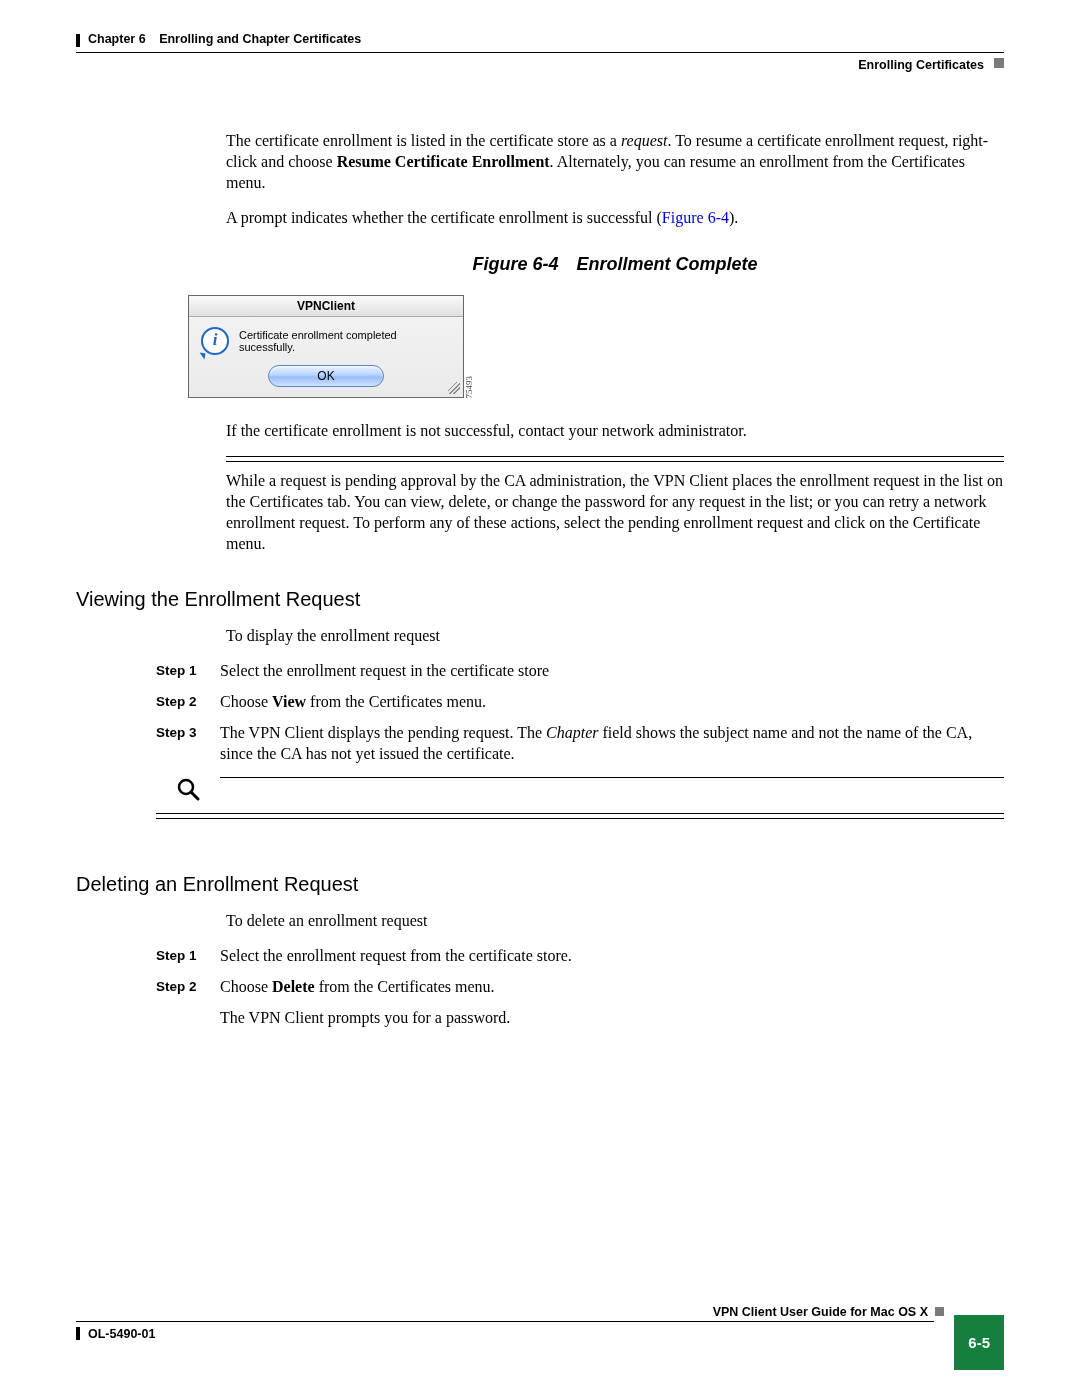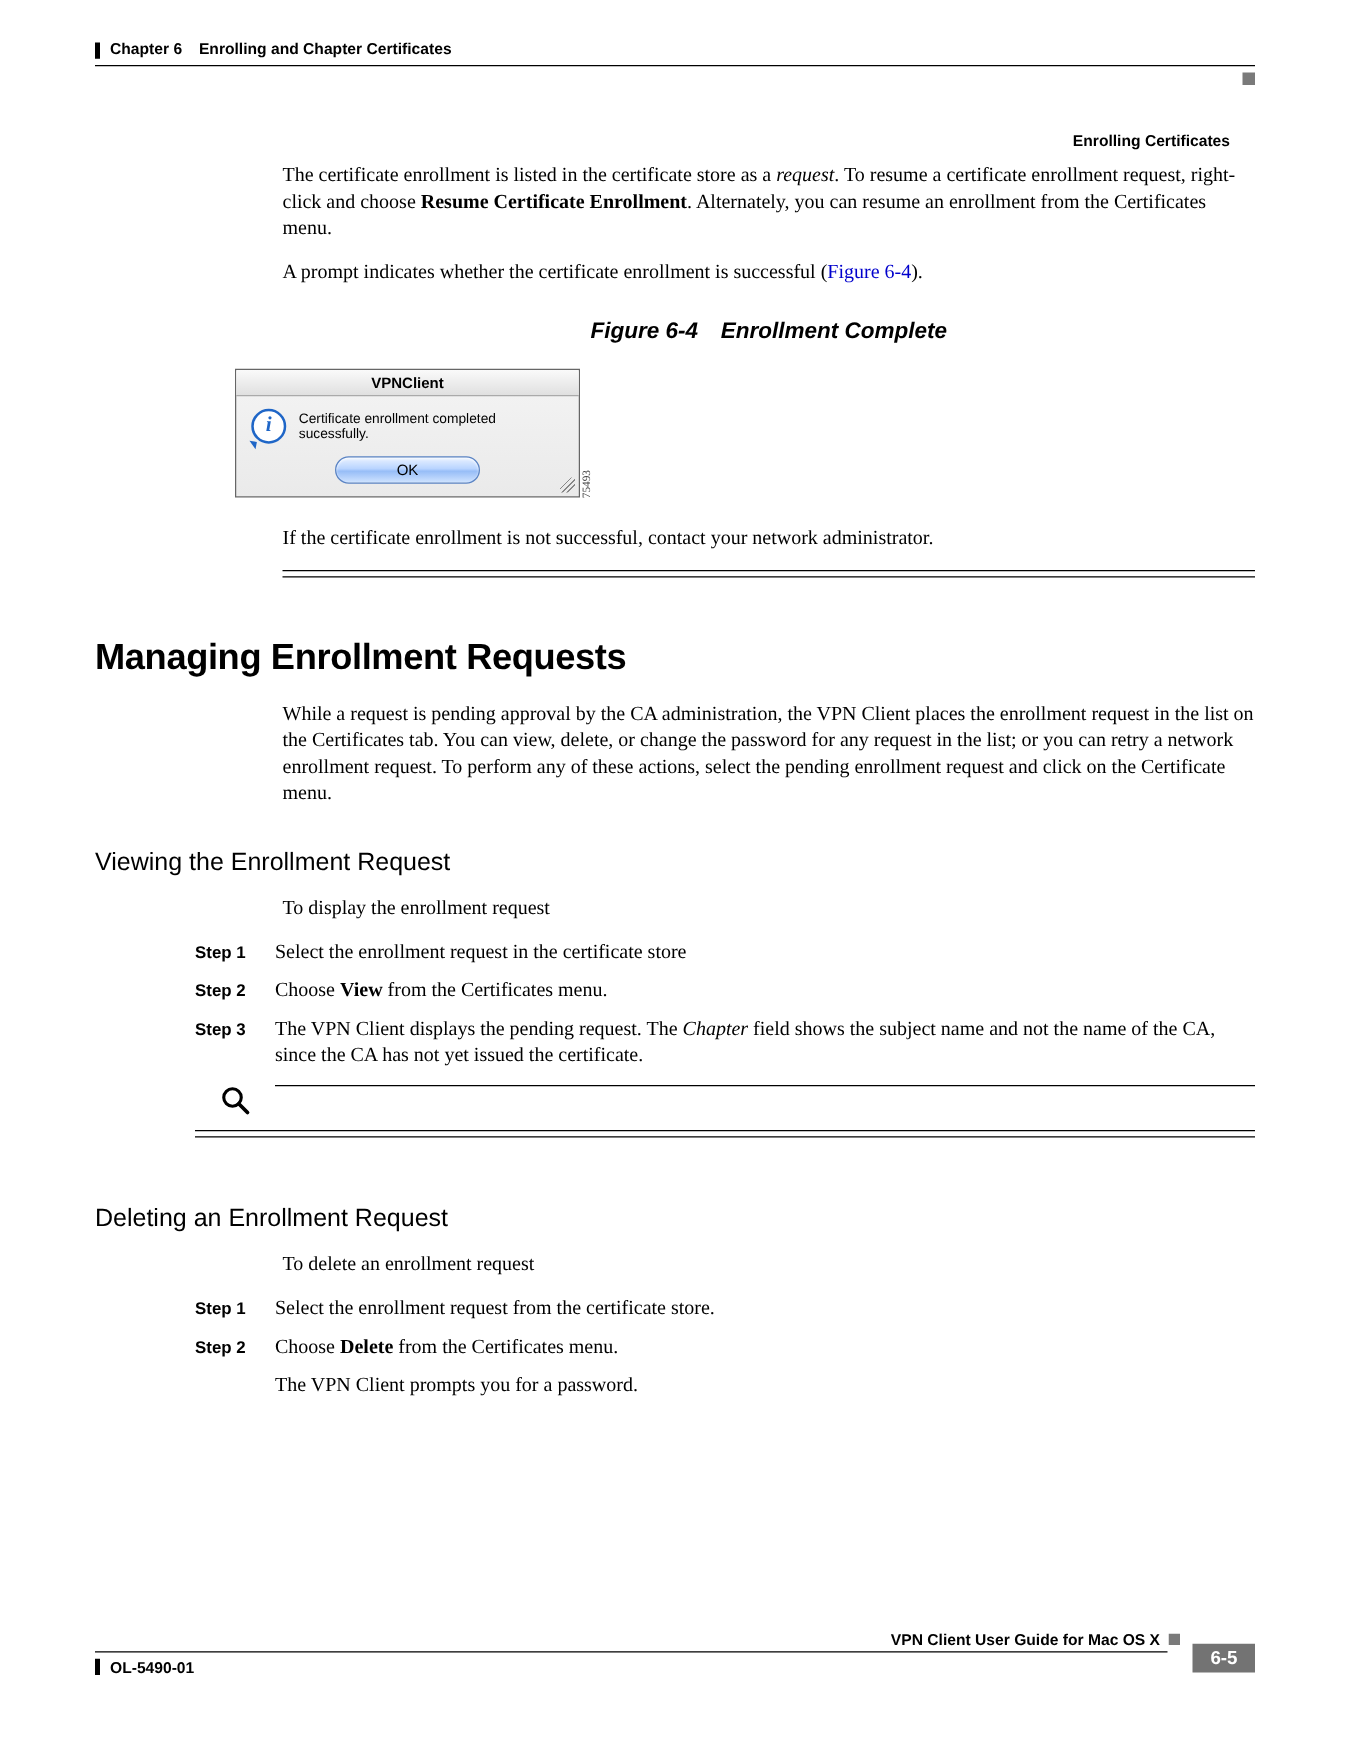--- a/index.html
+++ b/index.html
@@ -42,21 +42,20 @@
     top: 22px;
     border-top: 1px solid #000;
   }
   .section-label {
     position: absolute;
     right: 20px;
     top: 28px;
     font-family: Arial, Helvetica, sans-serif;
     font-size: 12.5px;
     font-weight: bold;
-    margin-top: 48px;
   }
   .h-square-right {
     position: absolute;
     right: 0;
     top: 28px;
     width: 10px;
     height: 10px;
     background: #7a7a7a;
   }
 
@@ -299,26 +298,26 @@
     position: absolute;
     left: 0;
     top: 20px;
     width: 4px; height: 13px;
     background: #000;
   }
   .page-badge {
     position: absolute;
     right: 0;
     top: 8px;
-    background: #737373;
+    background: #15803d;
     color: #fff;
     font-family: Arial, Helvetica, sans-serif;
     font-weight: bold;
     font-size: 15px;
-    padding: 3px 14px;
+    padding: 19px 14px;
   }
 </style>
 </head>
 <body>
 
 <div class="page">
 
   <div class="header-top">
     <div class="h-line-left"></div>
     <div class="chapter-line">
@@ -359,21 +358,20 @@
       </div>
       <div class="figcode">75493</div>
     </div>
 
     <div class="body-text">
       <p>If the certificate enrollment is not successful, contact your network administrator.</p>
     </div>
 
     <div class="double-rule"></div>
 
-    <h1 class="sec">Managing Enrollment Requests</h1>
     <div class="body-text">
       <p>While a request is pending approval by the CA administration, the VPN Client places the enrollment request in the list on the Certificates tab. You can view, delete, or change the password for any request in the list; or you can retry a network enrollment request. To perform any of these actions, select the pending enrollment request and click on the Certificate menu.</p>
     </div>
 
     <h2 class="sub">Viewing the Enrollment Request</h2>
     <div class="body-text">
       <p>To display the enrollment request</p>
     </div>
 
     <div class="steps">

